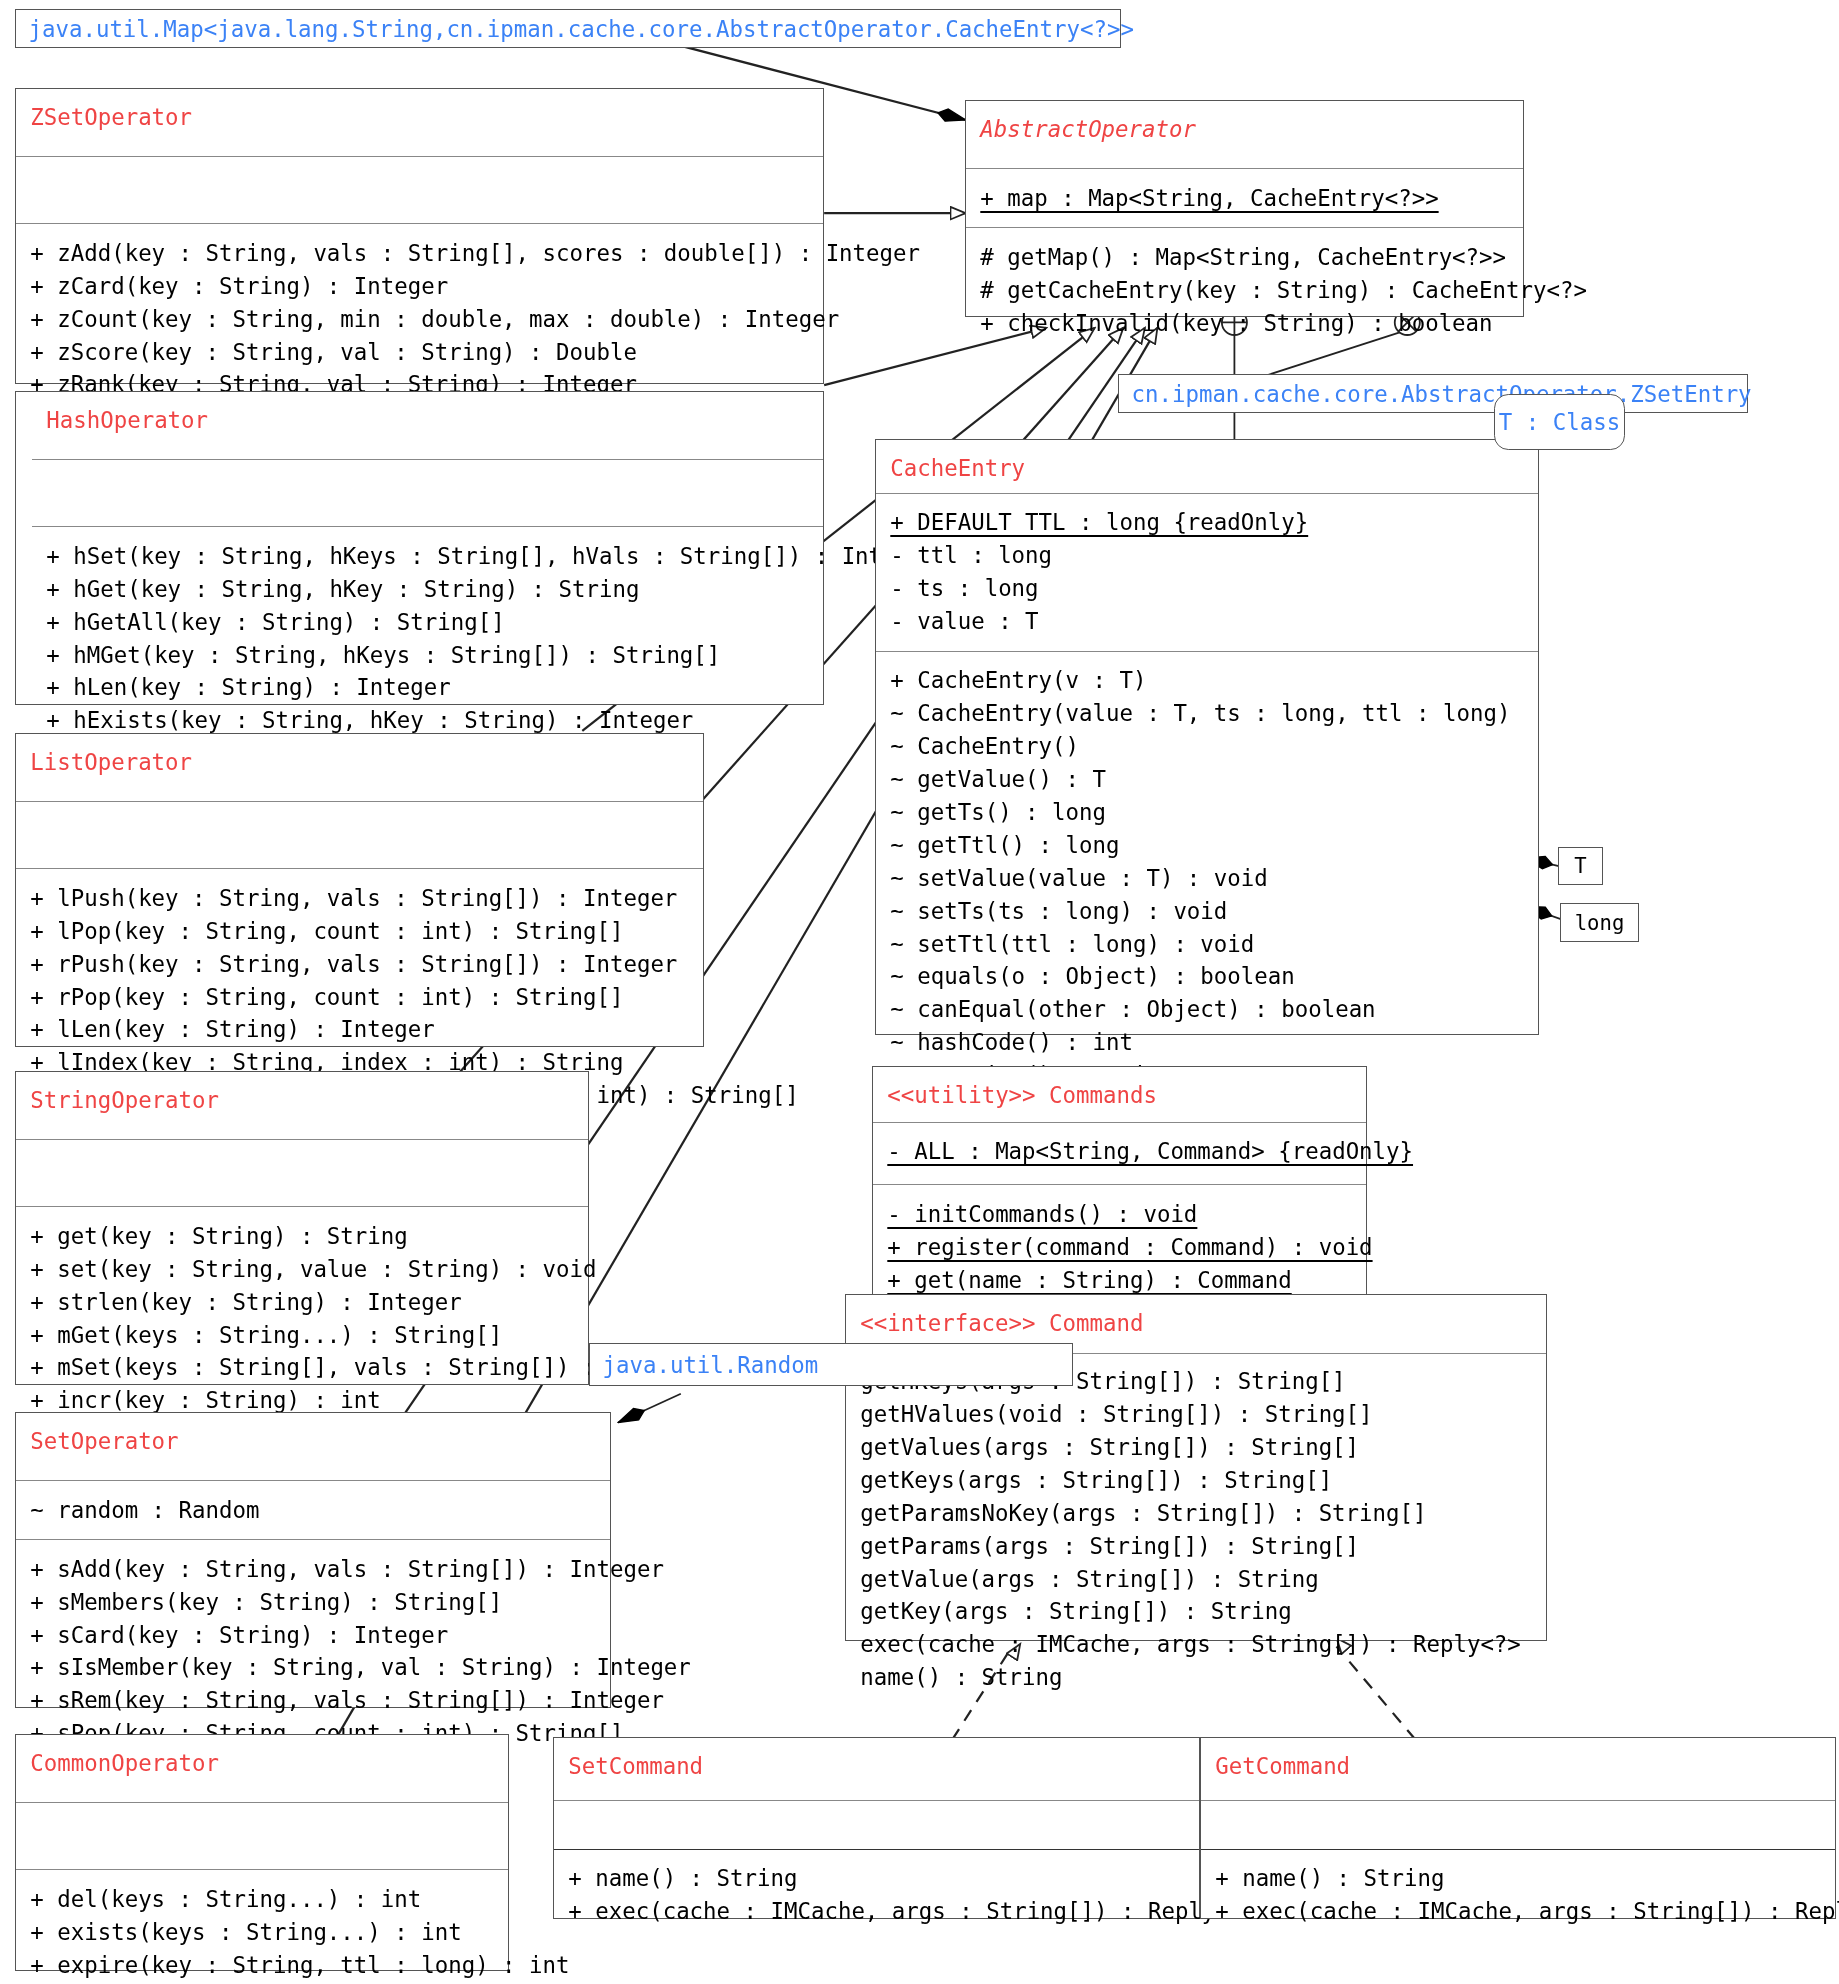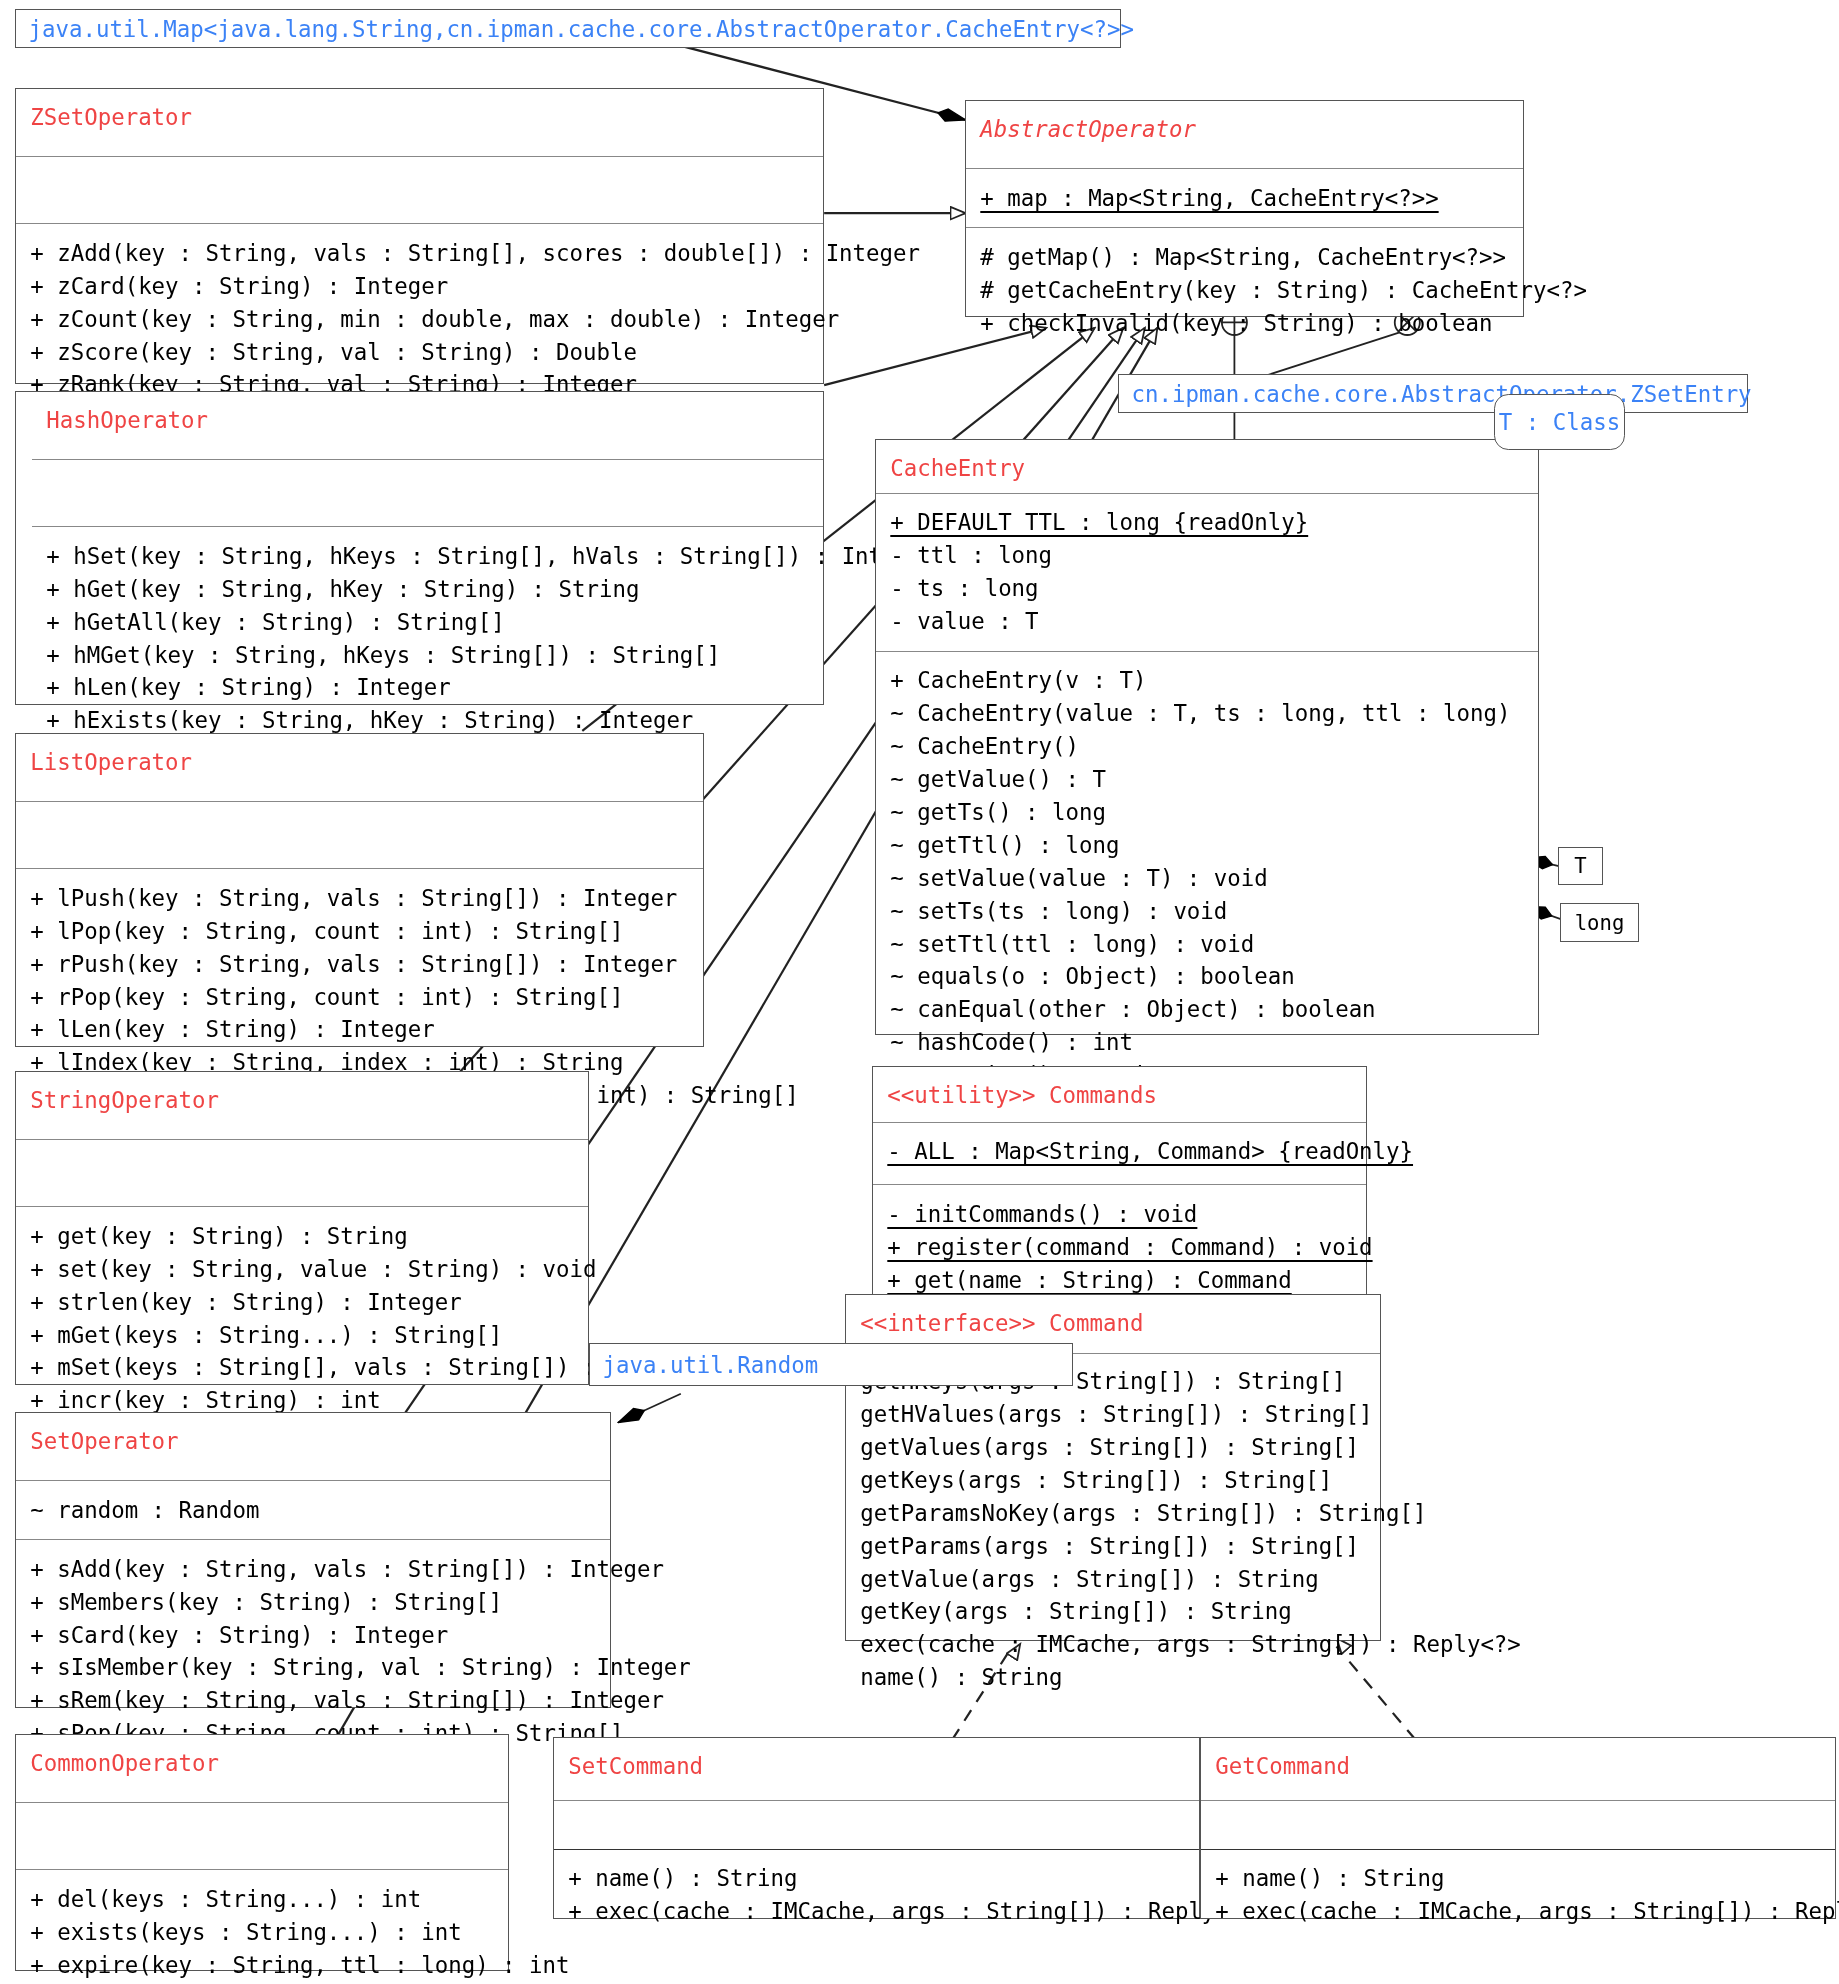--- a/index.html
+++ b/index.html
@@ -328,27 +328,27 @@
     <div class="cmp divider" style="padding-bottom:16px;">
       <div class="member underline">- ALL : Map&lt;String, Command&gt; {readOnly}</div>
     </div>
     <div class="cmp divider">
       <div class="member underline">- initCommands() : void</div>
       <div class="member underline">+ register(command : Command) : void</div>
       <div class="member underline">+ get(name : String) : Command</div>
     </div>
   </div>
 
-  <div class="uml-box" style="left:845px; top:1294px; width:536px; height:347px;">
+  <div class="uml-box" style="left:845px; top:1294px; width:702px; height:347px;">
     <div class="cmp name" style="padding-bottom:16px;">
       <div class="cls-title">&lt;&lt;interface&gt;&gt; Command</div>
     </div>
     <div class="cmp divider" style="padding-top:10.7px;">
       <div class="member">getHKeys(args : String[]) : String[]</div>
-      <div class="member">getHValues(args : String[]) : String[]</div>
+      <div class="member">getHValues(void : String[]) : String[]</div>
       <div class="member">getValues(args : String[]) : String[]</div>
       <div class="member">getKeys(args : String[]) : String[]</div>
       <div class="member">getParamsNoKey(args : String[]) : String[]</div>
       <div class="member">getParams(args : String[]) : String[]</div>
       <div class="member">getValue(args : String[]) : String</div>
       <div class="member">getKey(args : String[]) : String</div>
       <div class="member">exec(cache : IMCache, args : String[]) : Reply&lt;?&gt;</div>
       <div class="member">name() : String</div>
     </div>
   </div>

